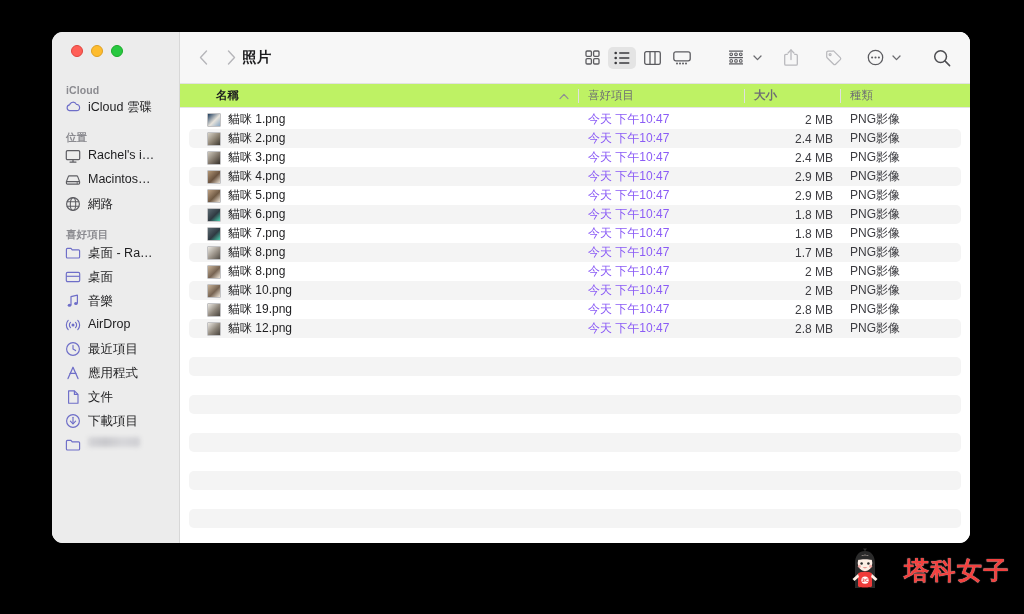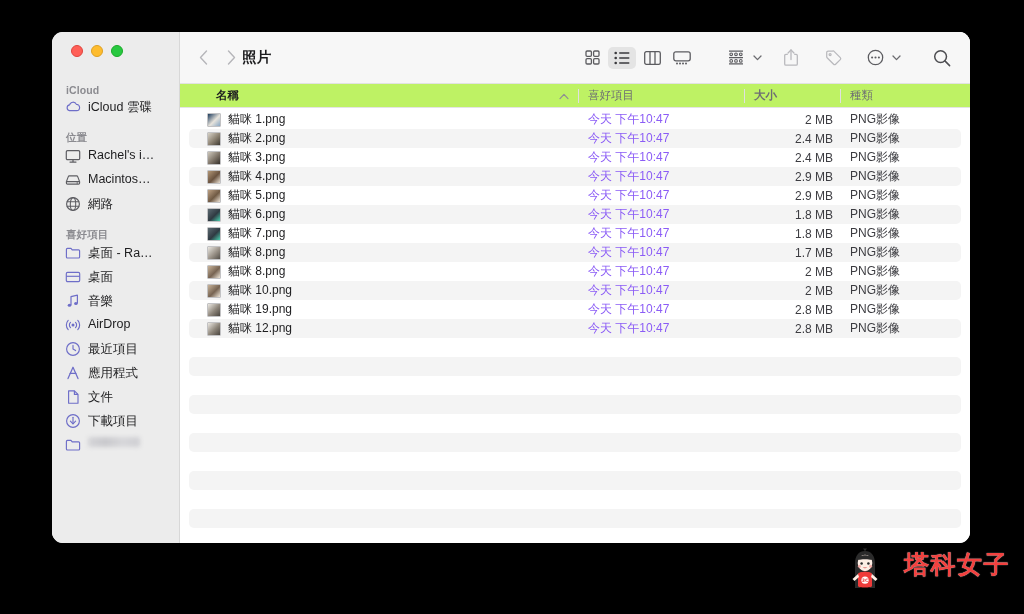--- a/index.html
+++ b/index.html
@@ -188,20 +188,21 @@
     margin: 0 9px;
     border-radius: 5px;
   }
   .empty-row.alt { background: #f4f4f4; }
 
   
   .watermark {
     position: absolute;
     right: 14px; bottom: 22px;
     display: flex;
+    align-items: center;
     gap: 22px;
     z-index: 5;
   }
   .wm-text {
     font-size: 25px;
     font-weight: 700;
     color: #f2413f;
     letter-spacing: 1.5px;
     font-family: "DejaVu Sans", "Liberation Sans", sans-serif;
     text-shadow: 0 0 1px rgba(255,255,255,0.9);

